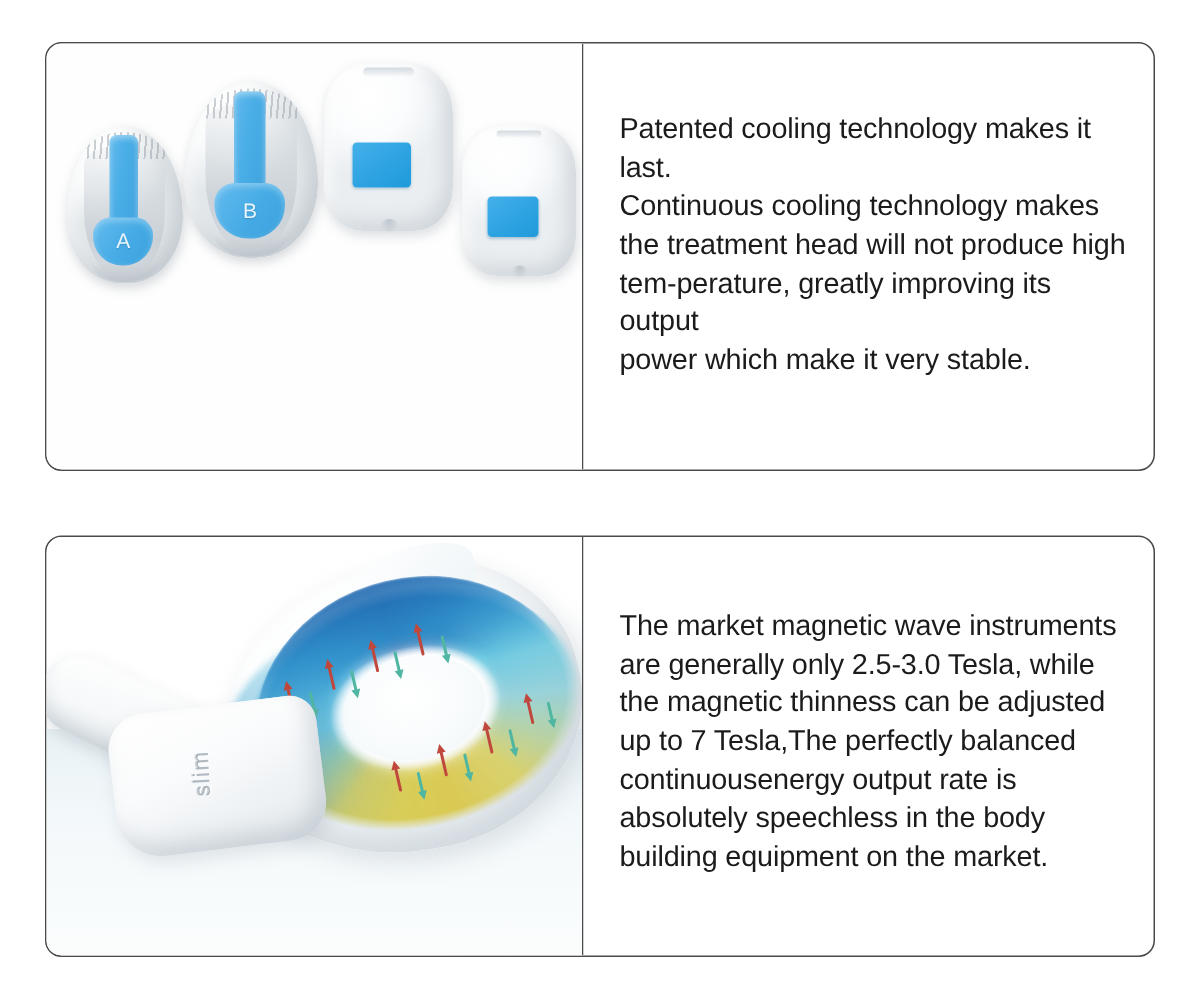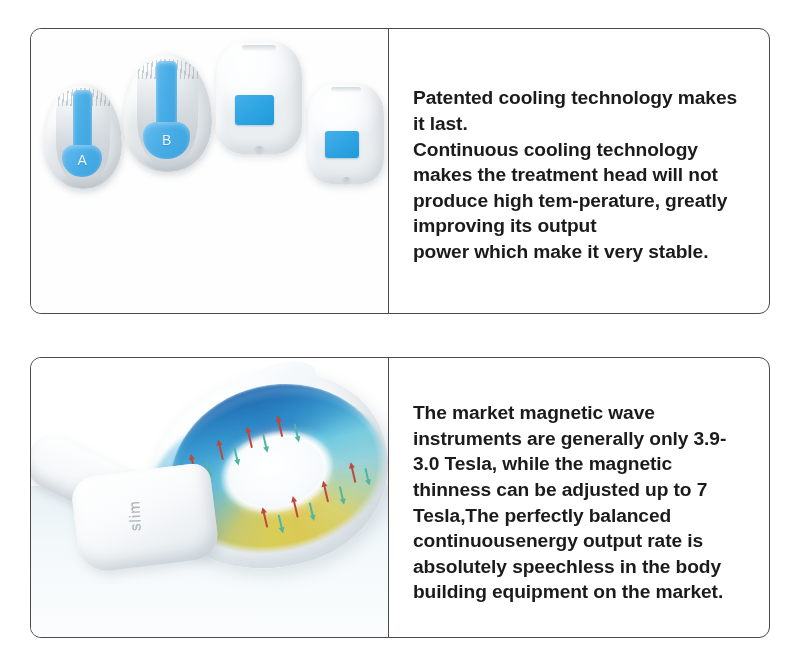--- a/index.html
+++ b/index.html
@@ -30,23 +30,22 @@
     border-right:1.5px solid #4a4a4a;
     border-radius:10px 0 0 10px;
     overflow:hidden;
     background:#fff;
     flex:0 0 358px;
   }
   .cell-text{
     flex:1 1 auto;
     box-sizing:border-box;
     display:flex;
-    align-items:center;
+    align-items:flex-start;
     padding:26px 18px 18px 24px;
-    font-weight:bold;
   }
   .bodytext{
     font-size:19.2px;
     line-height:1.335;
     color:#1b1b1b;
     letter-spacing:-0.1px;
     white-space:pre-line;
     font-family:"Liberation Sans", sans-serif;
   }
   #panel-2 .cell-text{padding-top:28px;}
@@ -417,18 +416,18 @@
         </div>
 
         <div class="m2-neck">
           <span class="m2-logo">slim</span>
         </div>
 
       </div>
     </div>
 
     <div class="cell-text">
-      <p class="bodytext">The market magnetic wave instruments are generally only 3.9-3.0 Tesla, while the magnetic thinness can be adjusted up to 7 Tesla,The perfectly balanced continuousenergy output rate is absolutely speechless in the body building equipment on the market.</p>
+      <p class="bodytext">The market magnetic wave instruments are generally only 2.5-3.0 Tesla, while the magnetic thinness can be adjusted up to 7 Tesla,The perfectly balanced continuousenergy output rate is absolutely speechless in the body building equipment on the market.</p>
     </div>
 
   </section>
 
 </div>
 
 </body></html>

